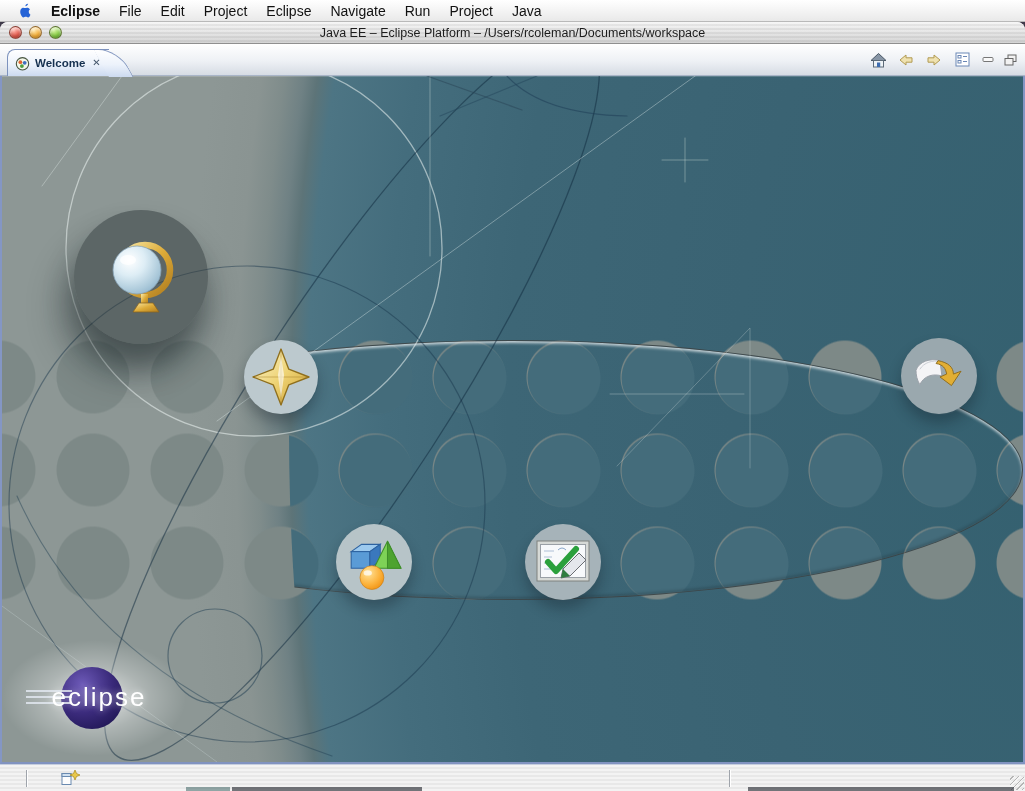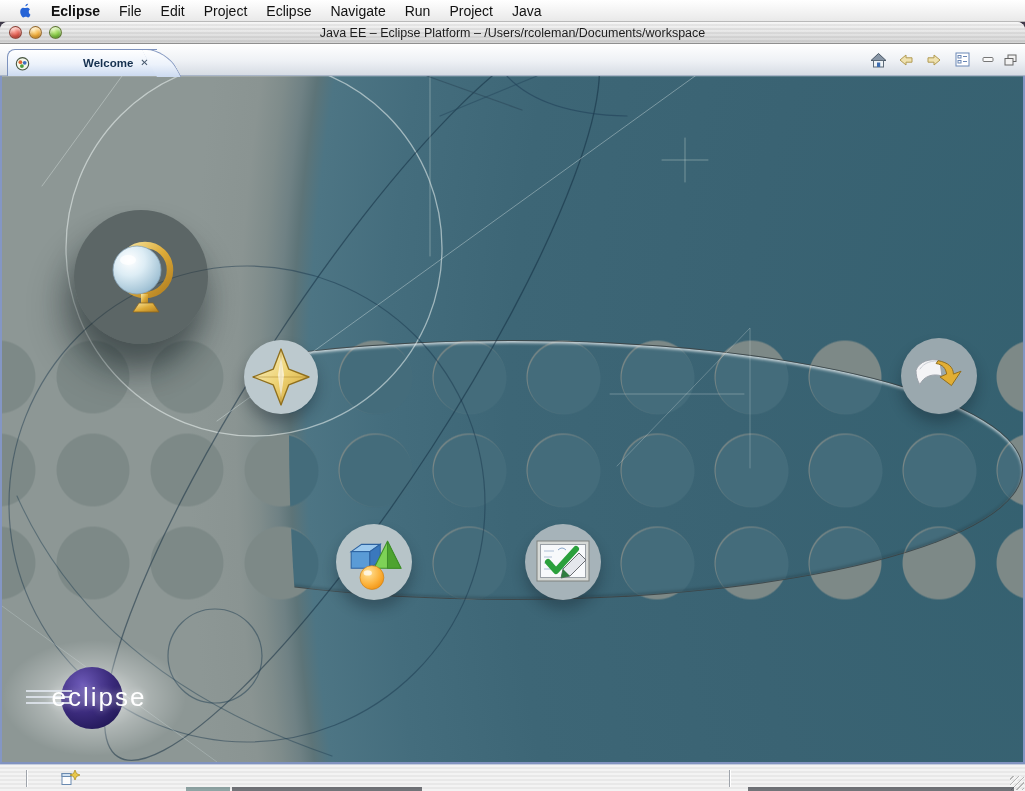--- a/index.html
+++ b/index.html
@@ -34,21 +34,21 @@
     background:linear-gradient(#ffffff,#eef1f5 55%,#d6dce4);
     border-bottom:1px solid #a9b5c8;z-index:30;}
   .tab{position:absolute;left:7px;top:5px;height:27px;padding:0 6px 0 7px;
     display:flex;align-items:center;gap:5px;
     background:linear-gradient(#ffffff,#ecf2fb 55%,#ccdaf0);
     border:1px solid #7d92bd;border-bottom:none;border-right:none;border-radius:8px 0 0 0;z-index:2;}
   .tab::after{content:"";position:absolute;top:-1px;right:-17px;width:24px;height:27px;
     background:linear-gradient(#ffffff,#ecf2fb 55%,#ccdaf0);
     border:1px solid #7d92bd;border-left:none;border-bottom:none;border-radius:0 20px 0 0;
     transform:skewX(29deg);z-index:-1;}
-  .tab .label{font-size:11.5px;font-weight:bold;color:#15304f;margin-left:48px;}
+  .tab .label{font-size:11.5px;font-weight:bold;color:#15304f;}
   .tab .close{font-size:10px;color:#44566b;padding:0 2px;line-height:14px;}
   .viewbar{position:absolute;right:7px;top:6px;display:flex;align-items:center;gap:8px;}
   .tbtn{display:flex;align-items:center;justify-content:center;width:20px;height:19px;}
   .tbtn.small{width:15px;}
 
   
   .content{position:absolute;top:76px;left:0;width:1025px;height:688px;
     border-left:2px solid #8496c4;border-right:2px solid #8496c4;border-bottom:2px solid #8193c0;
     background:
       radial-gradient(940px 1566px ellipse at 1127px 354px,

